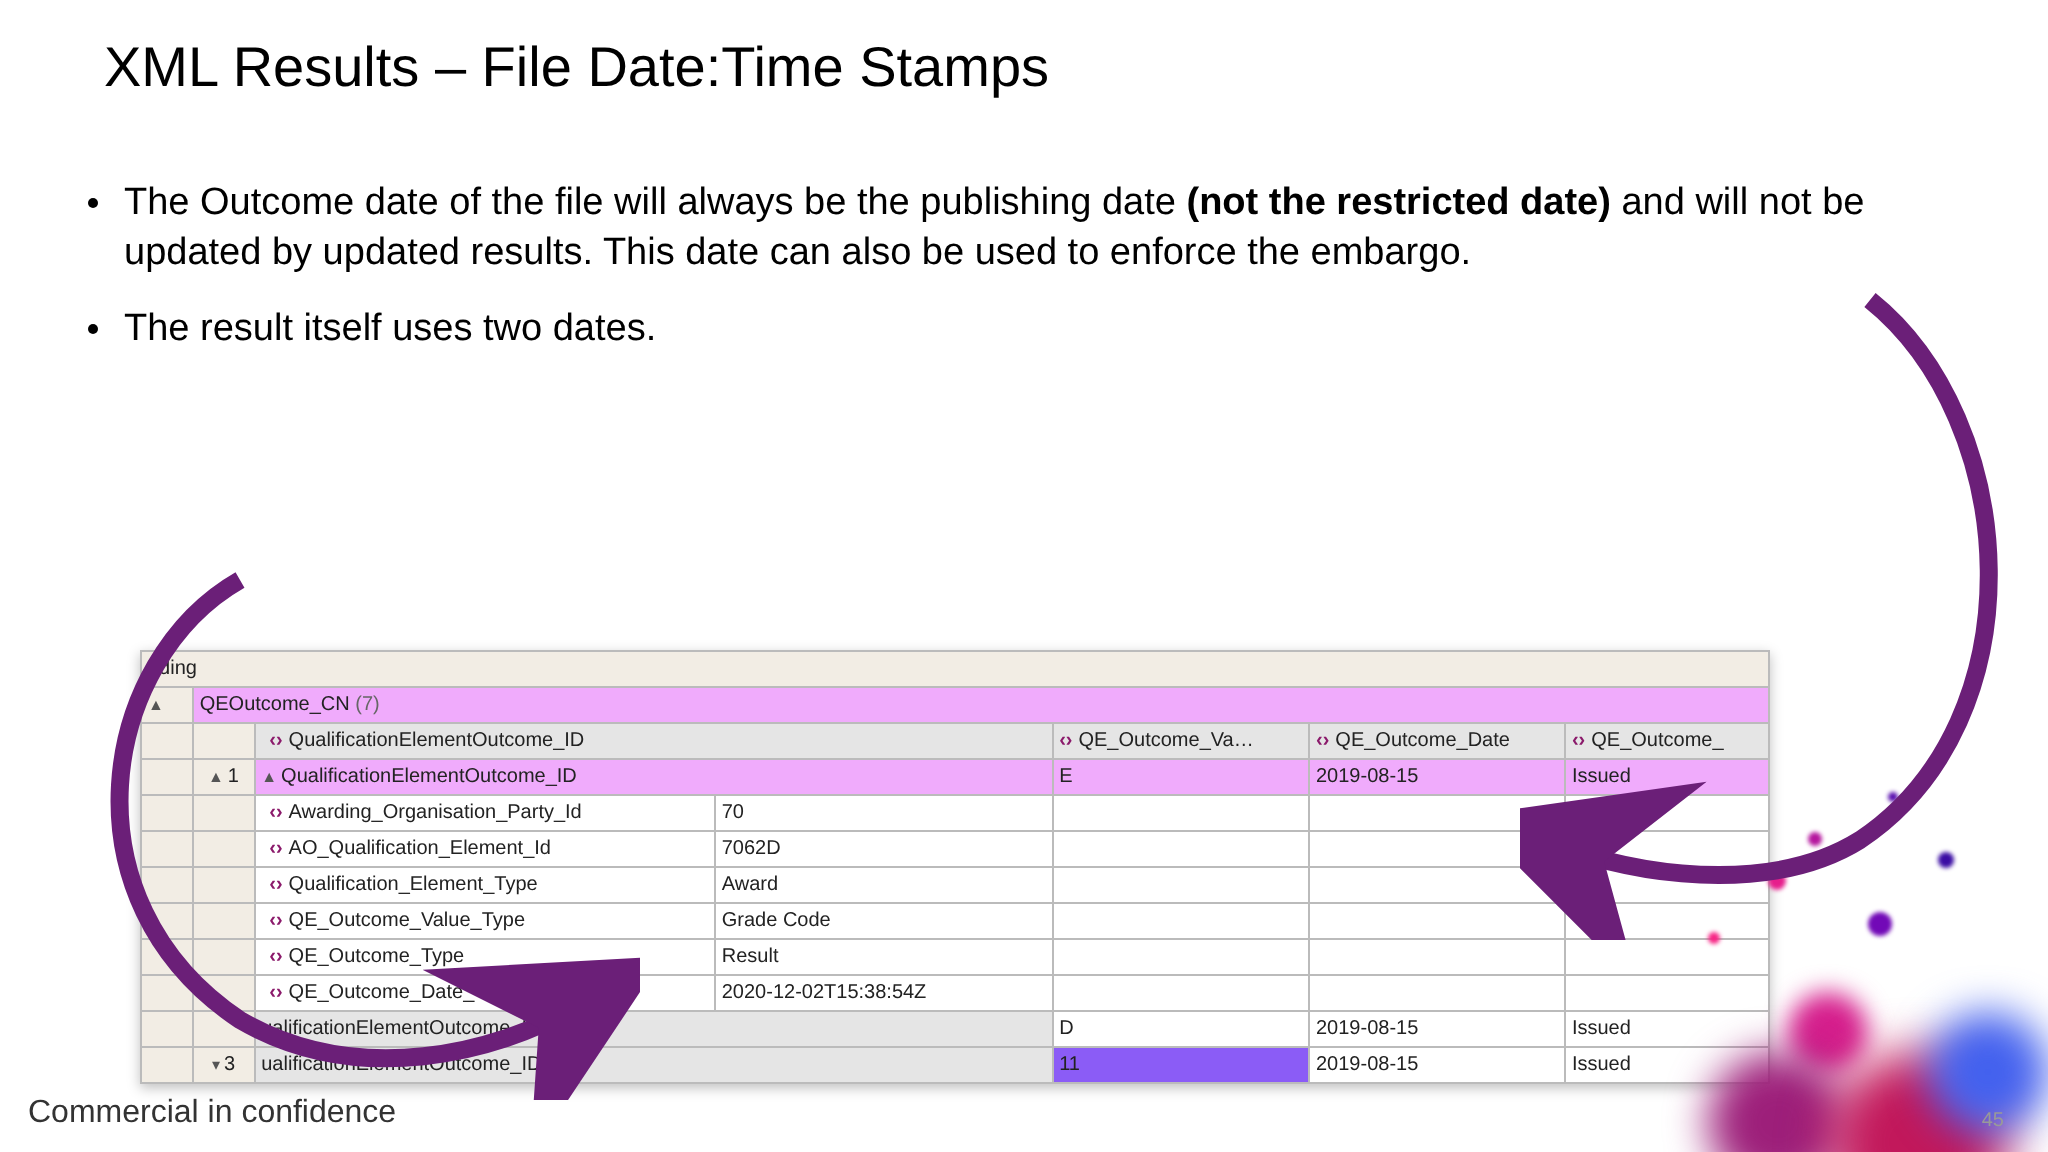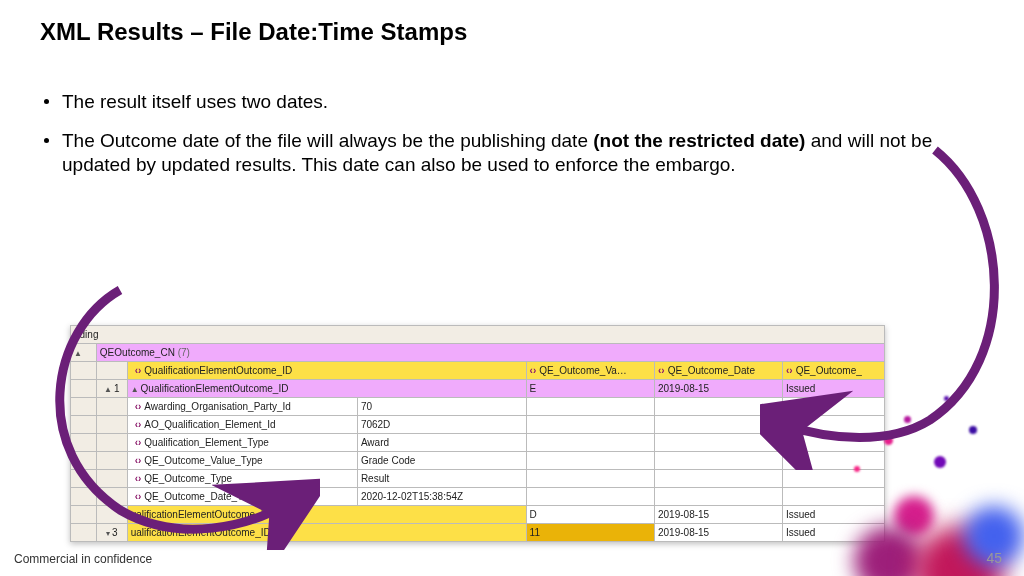--- a/index.html
+++ b/index.html
@@ -1,56 +1,56 @@
 <!DOCTYPE html>
 <html><head>
 <meta charset="utf-8">
 <style>
 html,body{margin:0;padding:0;width:1024px;height:576px;font-family:Arial,Helvetica,sans-serif;background:#fff;color:#000;overflow:hidden}
 .slide{position:relative;width:1024px;height:576px;box-sizing:border-box}
-.title{position:absolute;left:40px;top:18px;font-size:24px;font-weight:700}
+.title{position:absolute;left:52px;top:18px;font-size:28px;font-weight:400}
 .content{position:absolute;left:40px;top:90px;width:940px;font-size:19px;line-height:1.3}
 .bul{position:relative;padding-left:22px;margin-bottom:14px}
 .bul::before{content:"";position:absolute;left:4px;top:9px;width:5px;height:5px;background:#000;border-radius:50%}
 .bul.sub{margin-left:38px}
 .bul.sub2{margin-left:60px}
 b{font-weight:700}
 .grid{position:absolute;left:70px;top:325px;width:815px;font-family:Tahoma,Arial,sans-serif;font-size:10px;color:#222;box-shadow:0 2px 6px rgba(0,0,0,.25);background:#fff}
 .grid table{border-collapse:collapse;width:100%}
 .grid td{border:1px solid #bbb;padding:1px 3px;height:15px;vertical-align:middle;white-space:nowrap;overflow:hidden}
-.hdr td{background:#fde047}
+.hdr td{background:#e5e5e5}
 .sel td{background:#f0abfc}
 .idx{background:#f2ede4!important;text-align:center;width:18px}
 .tw{background:#f2ede4!important;width:14px}
 .node{color:#8b1a6b;font-weight:700;padding-right:3px}
 .nodewrap{padding-left:4px}
 .idcol{width:180px}
 .valcol{width:130px}
 .c1{width:80px}
 .c2{width:95px}
 .c3{width:70px}
 .toprow td{border-top:none;border-left:none;border-right:none}
 .caret{color:#555;font-size:8px;padding-right:2px}
-.footer{position:absolute;left:14px;bottom:10px;font-size:12px;color:#333}
-.pagenum{position:absolute;right:22px;bottom:10px;font-size:14px;color:#999}
+.footer{position:absolute;left:14px;bottom:10px;font-size:16px;color:#333}
+.pagenum{position:absolute;right:22px;bottom:10px;font-size:10px;color:#999}
 .splash{position:absolute;right:-30px;bottom:-40px;width:260px;height:260px;pointer-events:none}
 .splash span{position:absolute;border-radius:50%;filter:blur(1px)}
 .arrowwrap{position:absolute;pointer-events:none}
 </style>
 </head>
 <body>
 <div class="slide">
 
 <div class="title">XML Results – File Date:Time Stamps</div>
 
 <div class="content">
-  <div class="bul"> The result itself uses two dates.</div>
   <div class="bul">
     <span>The Outcome date of the file will always be the publishing date </span><b>(not the restricted date)</b><span> and will not be updated by updated results. This date can also be used to enforce the embargo.</span>
   </div>
+  <div class="bul"> The result itself uses two dates.</div>
 </div>
 
 <div class="grid">
 <table>
   <tbody>
           <tr class="toprow">
     <td colspan="7" style="background:#f2ede4;border:1px solid #bbb">nding</td>
   </tr>
   <tr>
     <td class="tw"><span class="caret">▲</span></td>
@@ -132,21 +132,21 @@
             <td class="idx"></td>
     <td colspan="2">ualificationElementOutcome_ID</td>
     <td style="background:#fff">D</td>
     <td style="background:#fff">2019-08-15</td>
     <td style="background:#fff">Issued</td>
   </tr>
   <tr class="hdr">
     <td class="tw"></td>
     <td class="idx"><span class="caret">▾</span><span>3</span></td>
     <td colspan="2">ualificationElementOutcome_ID</td>
-    <td style="background:#eab308">11</td>
+    <td style="background:#8b5cf6">11</td>
     <td style="background:#fff">2019-08-15</td>
     <td style="background:#fff">Issued</td>
   </tr>
 </tbody>
       </table>
 </div>
 
 <div class="splash">
   <span style="width:9px;height:9px;background:#e61e8c;left:90px;top:80px"></span>
   <span style="width:7px;height:7px;background:#b5179e;left:110px;top:60px"></span>

